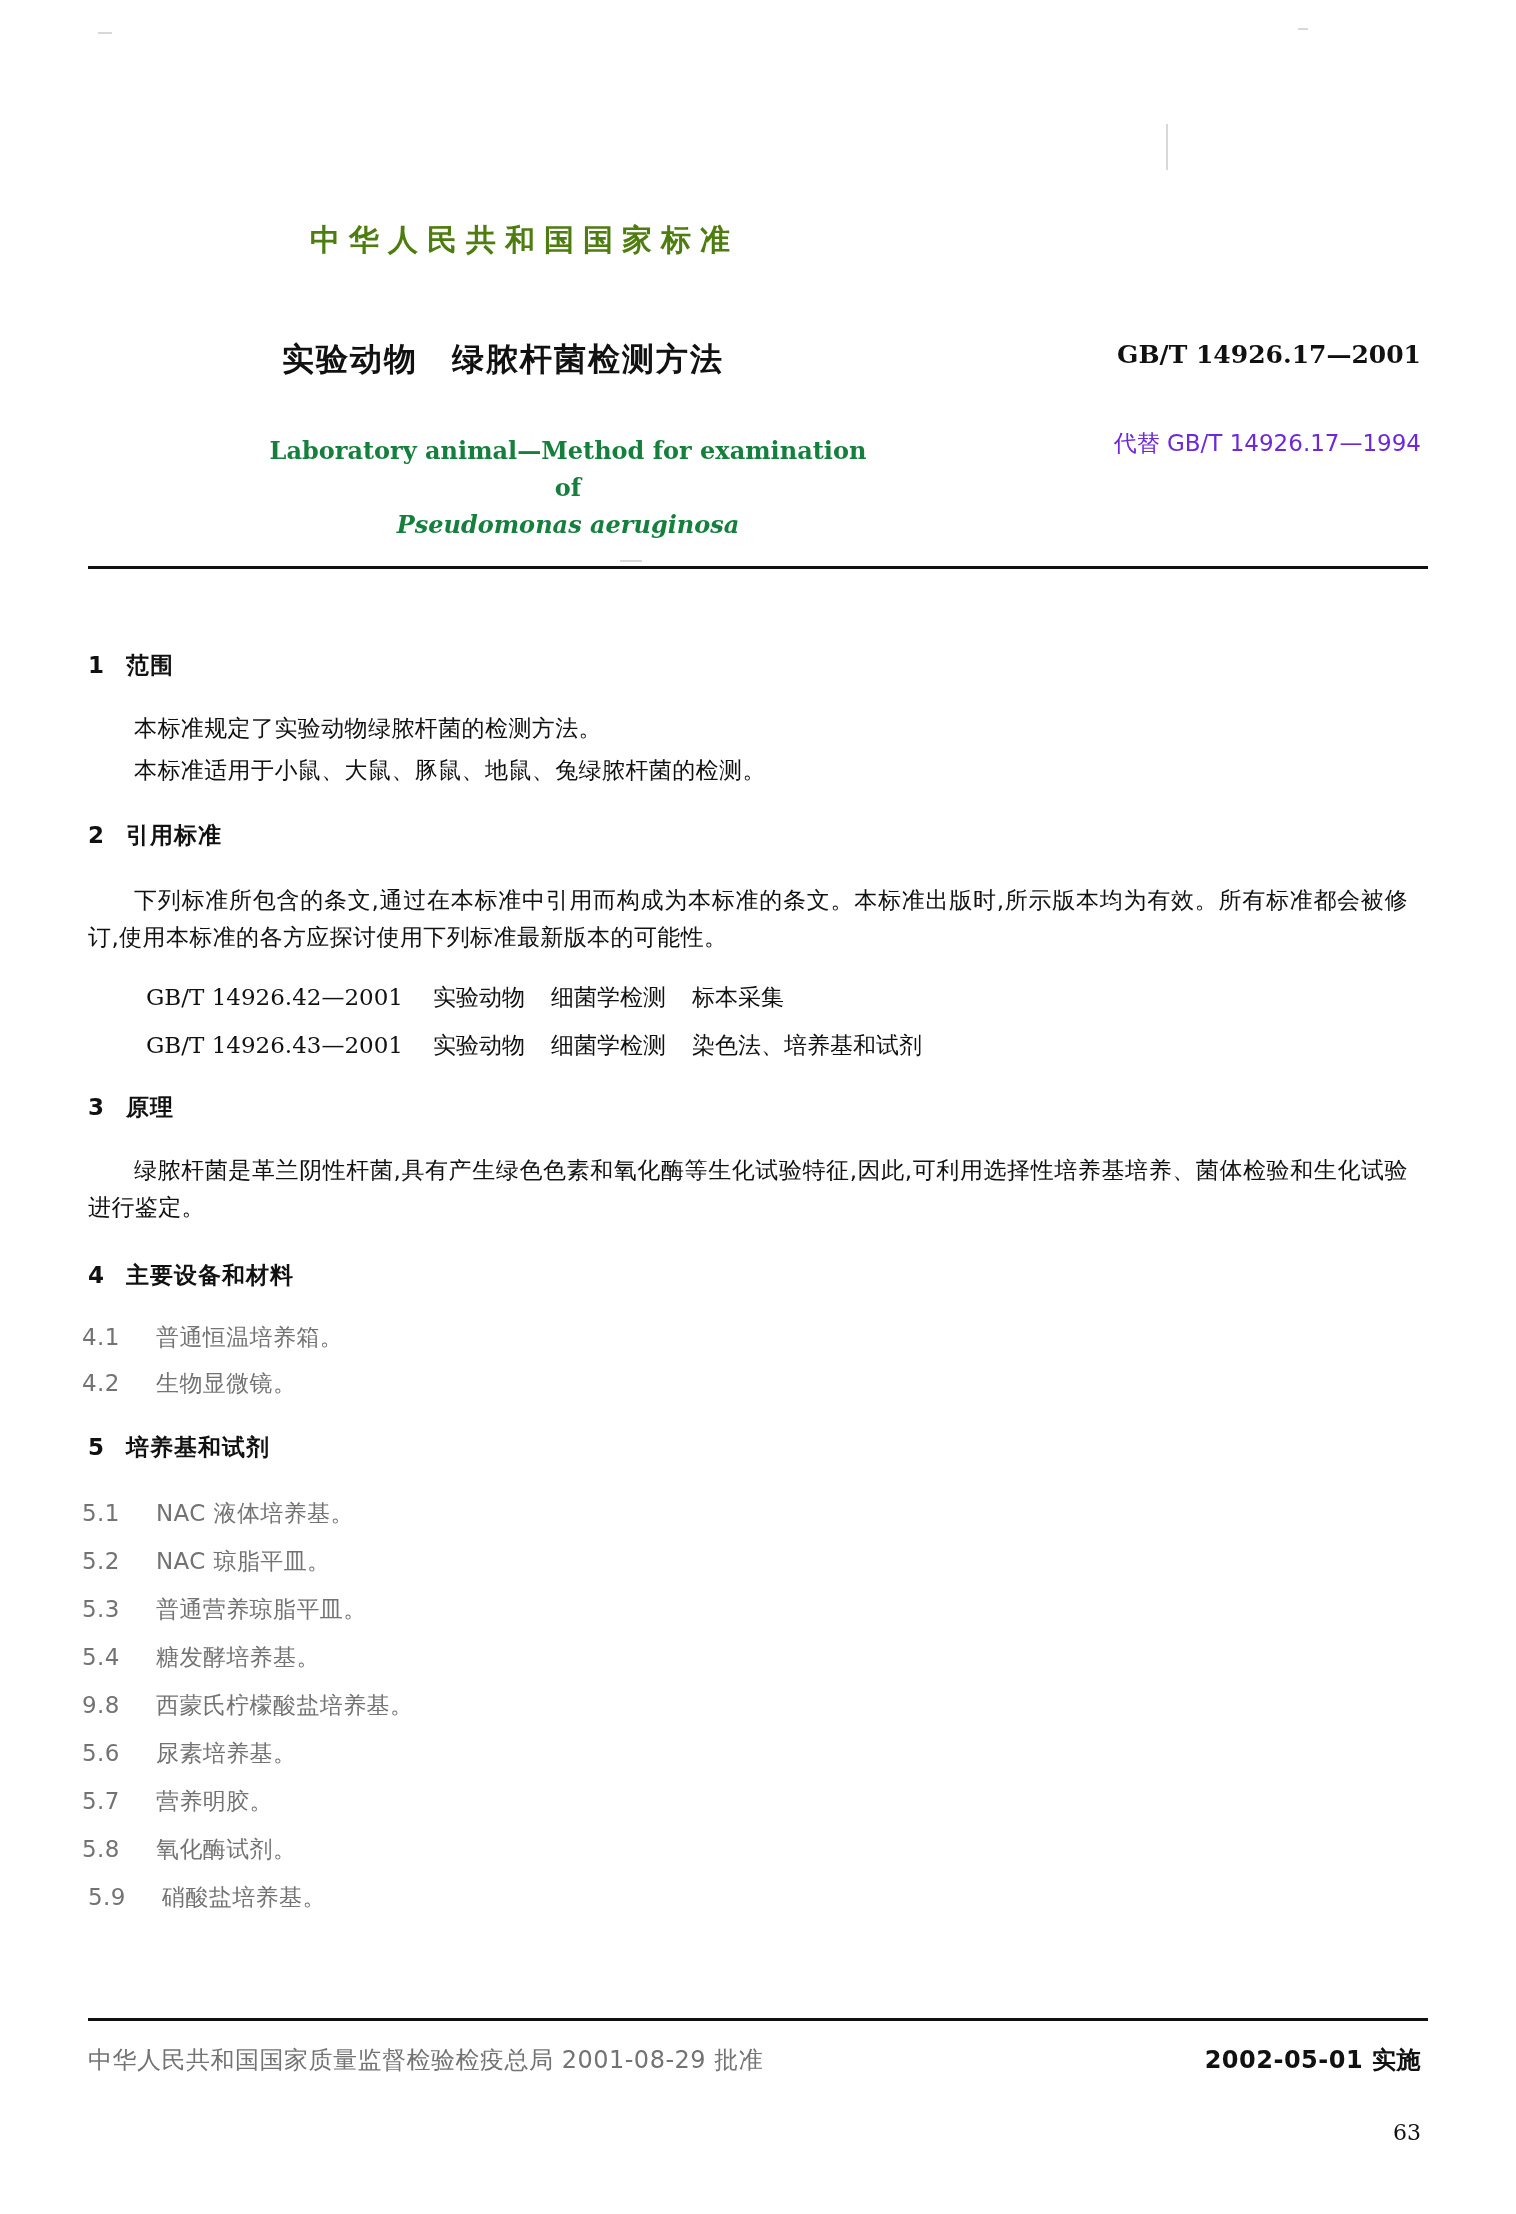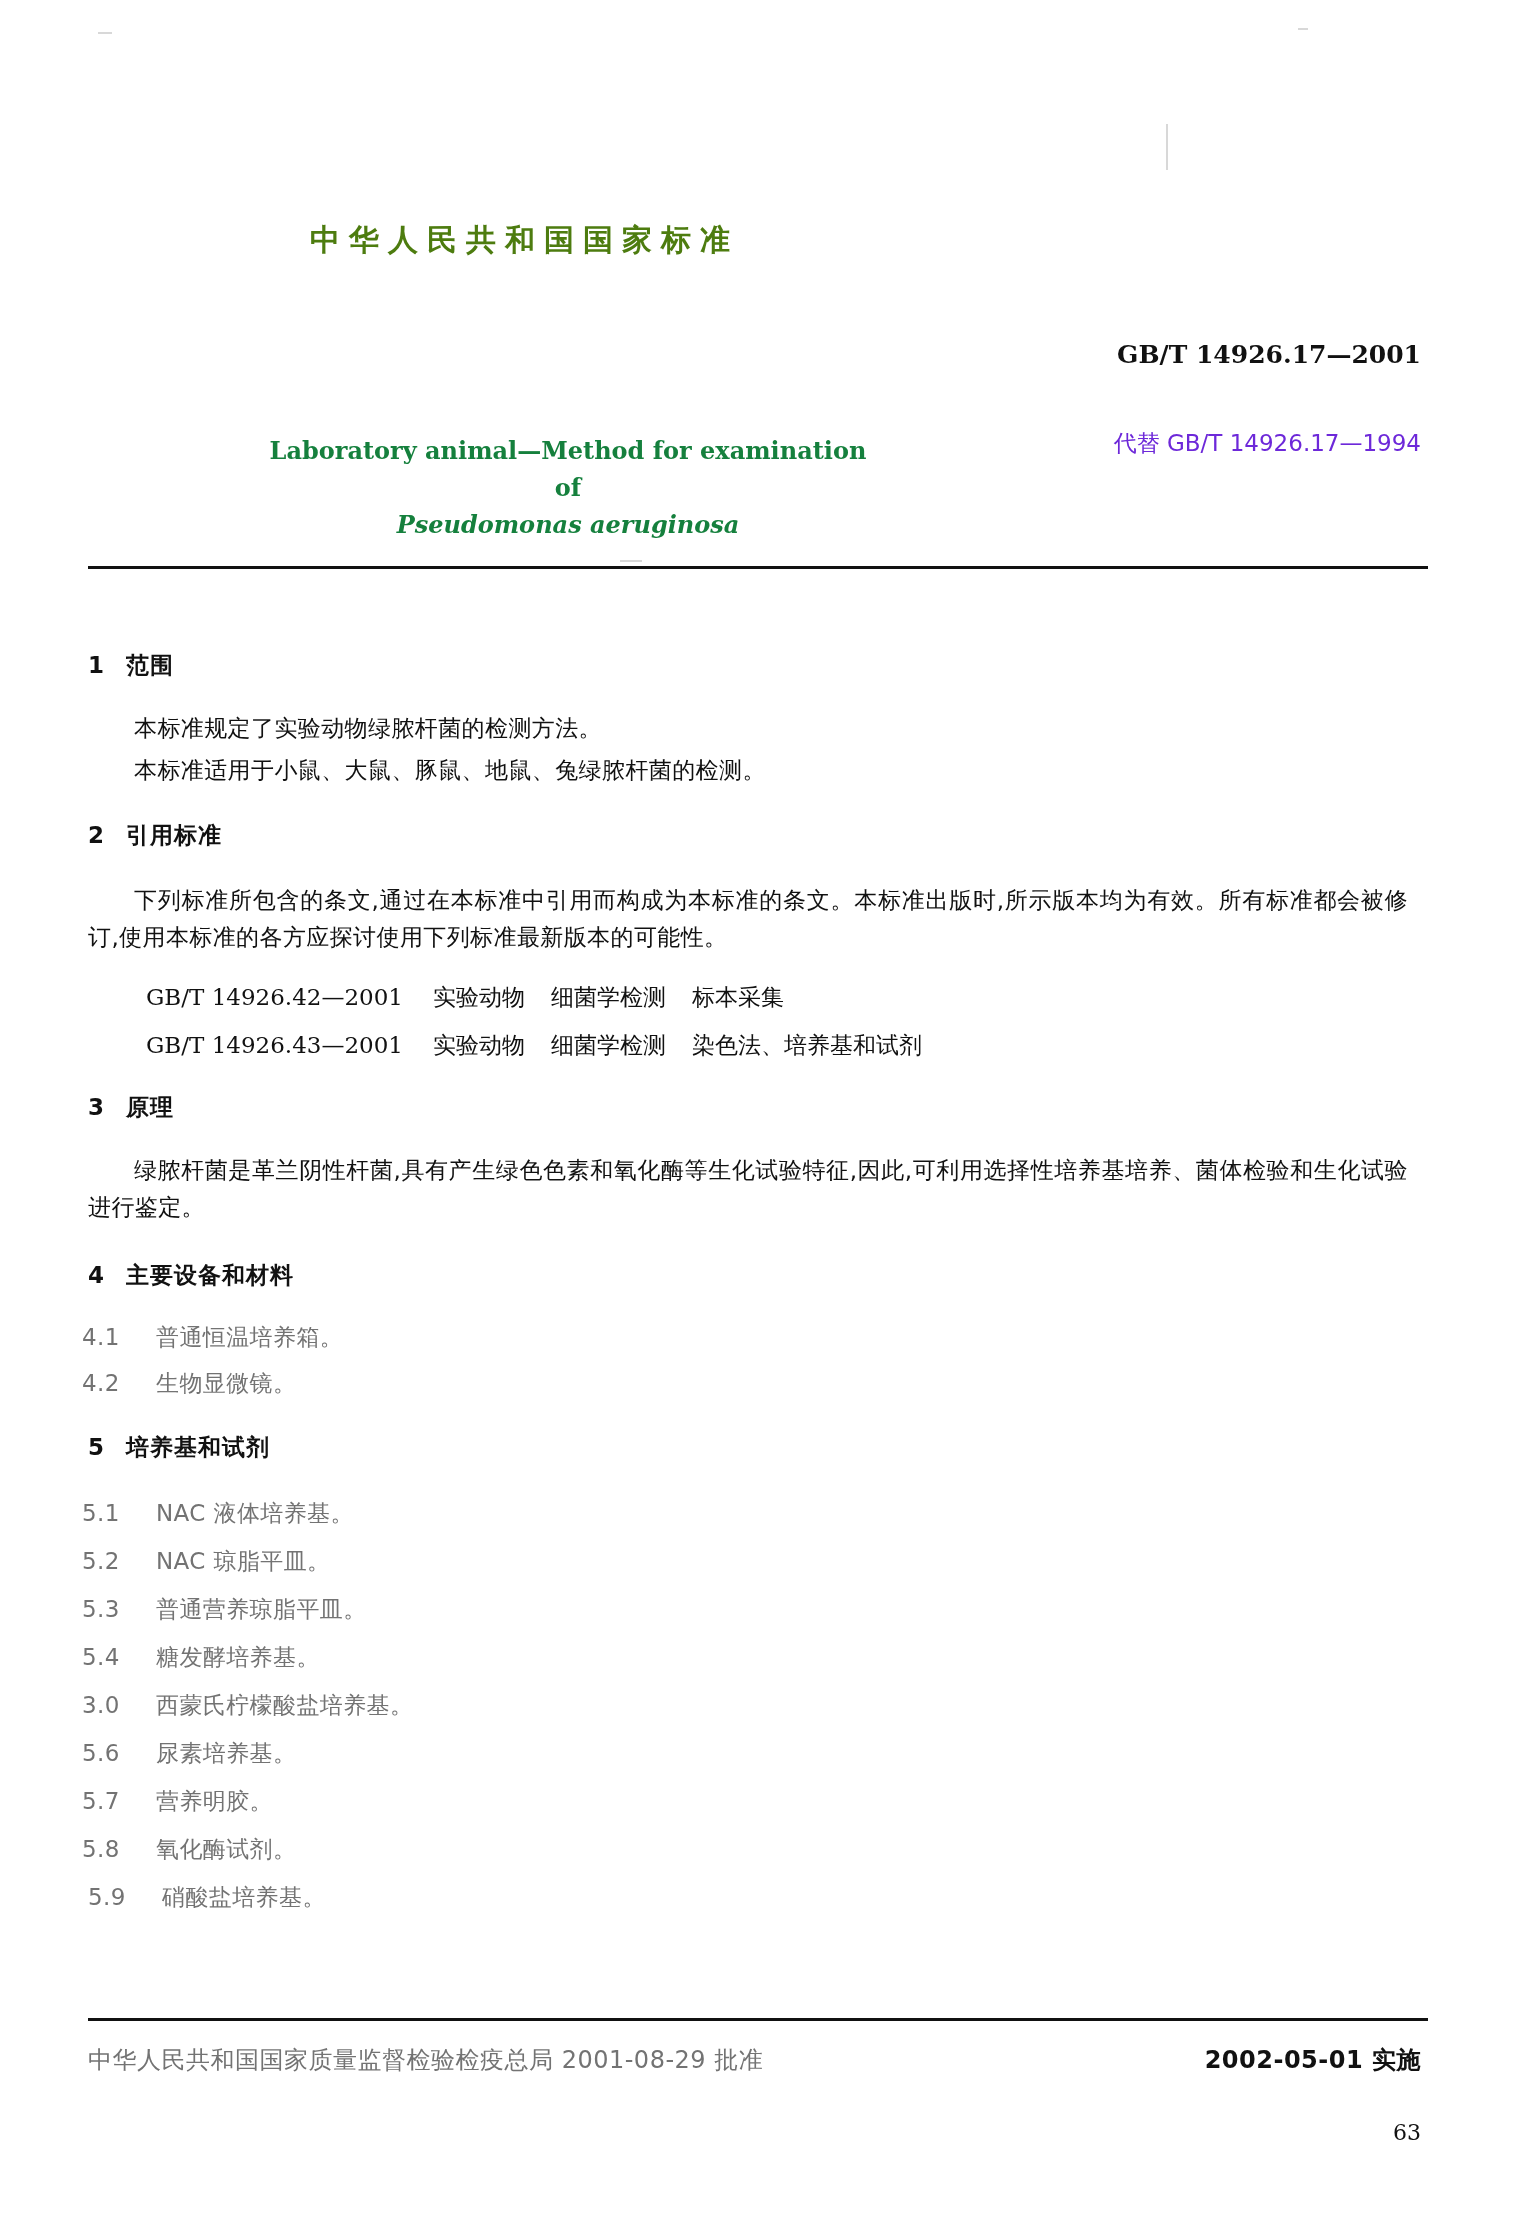--- a/index.html
+++ b/index.html
@@ -188,20 +188,23 @@
 <div class="page">
   <div class="content">
 
     <div class="scan-mark" style="left:98px; top:32px; width:14px; height:2px;"></div>
     <div class="scan-mark" style="left:1298px; top:28px; width:10px; height:2px;"></div>
     <div class="scan-mark" style="left:1166px; top:124px; width:2px; height:46px;"></div>
     <div class="scan-mark" style="left:620px; top:560px; width:22px; height:2px;"></div>
 
     <div class="national-standard">中华人民共和国国家标准</div>
 
+    <div class="doc-title">
+      <span>实验动物</span><span class="gap"></span><span>绿脓杆菌检测方法</span>
+    </div>
 
     <div class="en-title">
       <div>Laboratory animal—Method for examination of</div>
       <div class="ital">Pseudomonas aeruginosa</div>
     </div>
 
     <div class="std-no">GB/T 14926.17—2001</div>
     <div class="std-replace">代替 GB/T 14926.17—1994</div>
 
     <div class="rule-top"></div>
@@ -249,21 +252,21 @@
     <div class="item" style="left:82px; top:1546px;">
       <span class="lbl">5.2</span><span>NAC 琼脂平皿。</span>
     </div>
     <div class="item" style="left:82px; top:1594px;">
       <span class="lbl">5.3</span><span>普通营养琼脂平皿。</span>
     </div>
     <div class="item" style="left:82px; top:1642px;">
       <span class="lbl">5.4</span><span>糖发酵培养基。</span>
     </div>
     <div class="item" style="left:82px; top:1690px;">
-      <span class="lbl">3.0</span><span>西蒙氏柠檬酸盐培养基。</span>
+      <span class="lbl">9.8</span><span>西蒙氏柠檬酸盐培养基。</span>
     </div>
     <div class="item" style="left:82px; top:1738px;">
       <span class="lbl">5.6</span><span>尿素培养基。</span>
     </div>
     <div class="item" style="left:82px; top:1786px;">
       <span class="lbl">5.7</span><span>营养明胶。</span>
     </div>
     <div class="item" style="left:82px; top:1834px;">
       <span class="lbl">5.8</span><span>氧化酶试剂。</span>
     </div>

